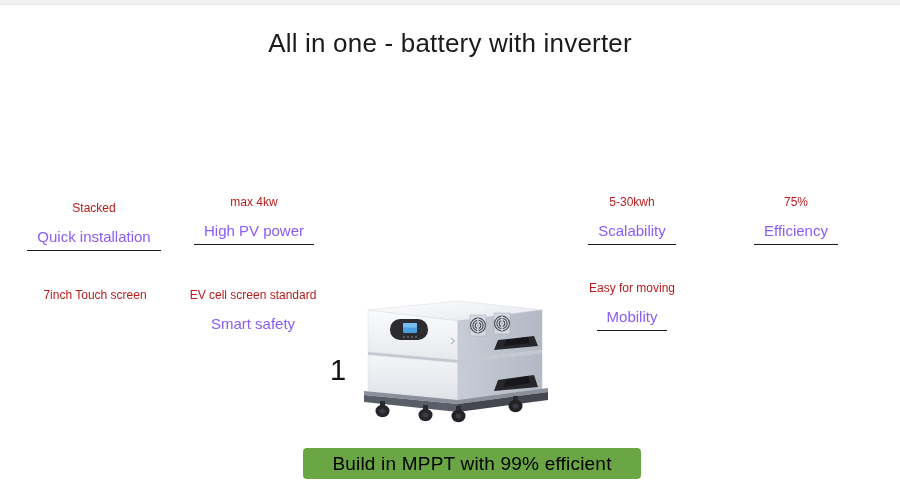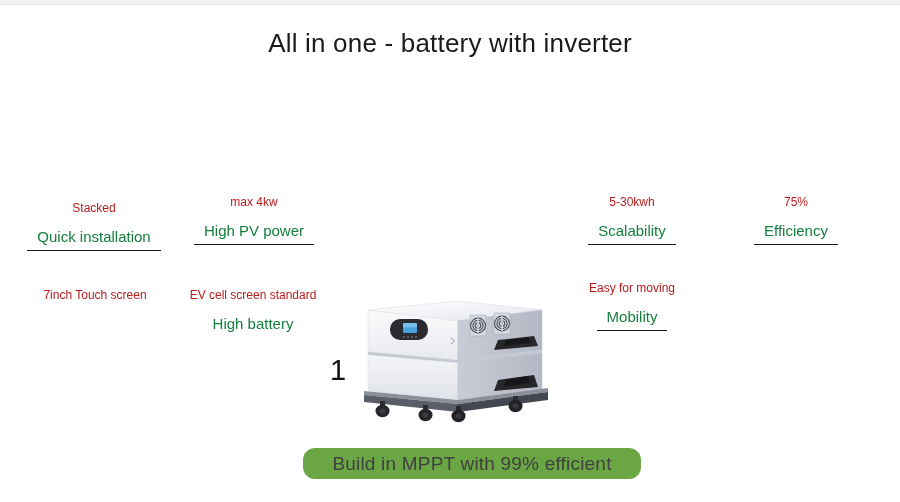--- a/index.html
+++ b/index.html
@@ -24,21 +24,21 @@
     letter-spacing:.2px; color:#1b1b1b; white-space:nowrap;
   }
 
   
   .feature { position:absolute; text-align:center; }
   .feature .spec {
     font-size:12px; font-weight:400; color:#b91c1c;
     line-height:20px; white-space:nowrap;
   }
   .feature .name {
-    font-size:15px; font-weight:400; color:#15803d;
+    font-size:15px; font-weight:400; color:#8b5cf6;
     line-height:20px; margin-top:9px; white-space:nowrap;
     display:inline-block; padding:0 10px 3px 10px;
   }
   .feature.ul .name { border-bottom:1.6px solid #1b1b1b; }
 
   .f-stacked   { left:18px;  top:198px; width:152px; }
   .f-pv        { left:178px; top:192px; width:152px; }
   .f-touch     { left:14px;  top:285px; width:162px; }
   .f-ev        { left:168px; top:285px; width:170px; }
 
@@ -51,22 +51,22 @@
   .product-number {
     position:absolute; left:330px; top:356px;
     font-size:29px; font-weight:400; color:#111;
     line-height:1;
   }
 
   
   .banner {
     position:absolute; left:303px; top:448px;
     width:338px; height:31px;
-    background:#6aa744; border-radius:12px;
-    color:#404040; font-size:19px; font-weight:400;
+    background:#6aa744; border-radius:4px;
+    color:#000000; font-size:19px; font-weight:400;
     display:flex; align-items:center; justify-content:center;
     letter-spacing:.2px; white-space:nowrap;
   }
 
   
   .product { position:absolute; left:362px; top:288px; width:200px; height:135px; }
   .product svg { display:block; width:200px; height:135px; }
 </style>
 </head>
 <body>
@@ -86,21 +86,21 @@
     <div class="spec">max 4kw</div>
     <div class="name">High PV power</div>
   </div>
 
   <div class="feature f-touch">
     <div class="spec">7inch Touch screen</div>
   </div>
 
   <div class="feature f-ev">
     <div class="spec">EV cell screen standard</div>
-    <div class="name">High battery</div>
+    <div class="name">Smart safety</div>
   </div>
 
   <div class="feature f-scal ul">
     <div class="spec">5-30kwh</div>
     <div class="name">Scalability</div>
   </div>
 
   <div class="feature f-eff ul">
     <div class="spec">75%</div>
     <div class="name">Efficiency</div>

